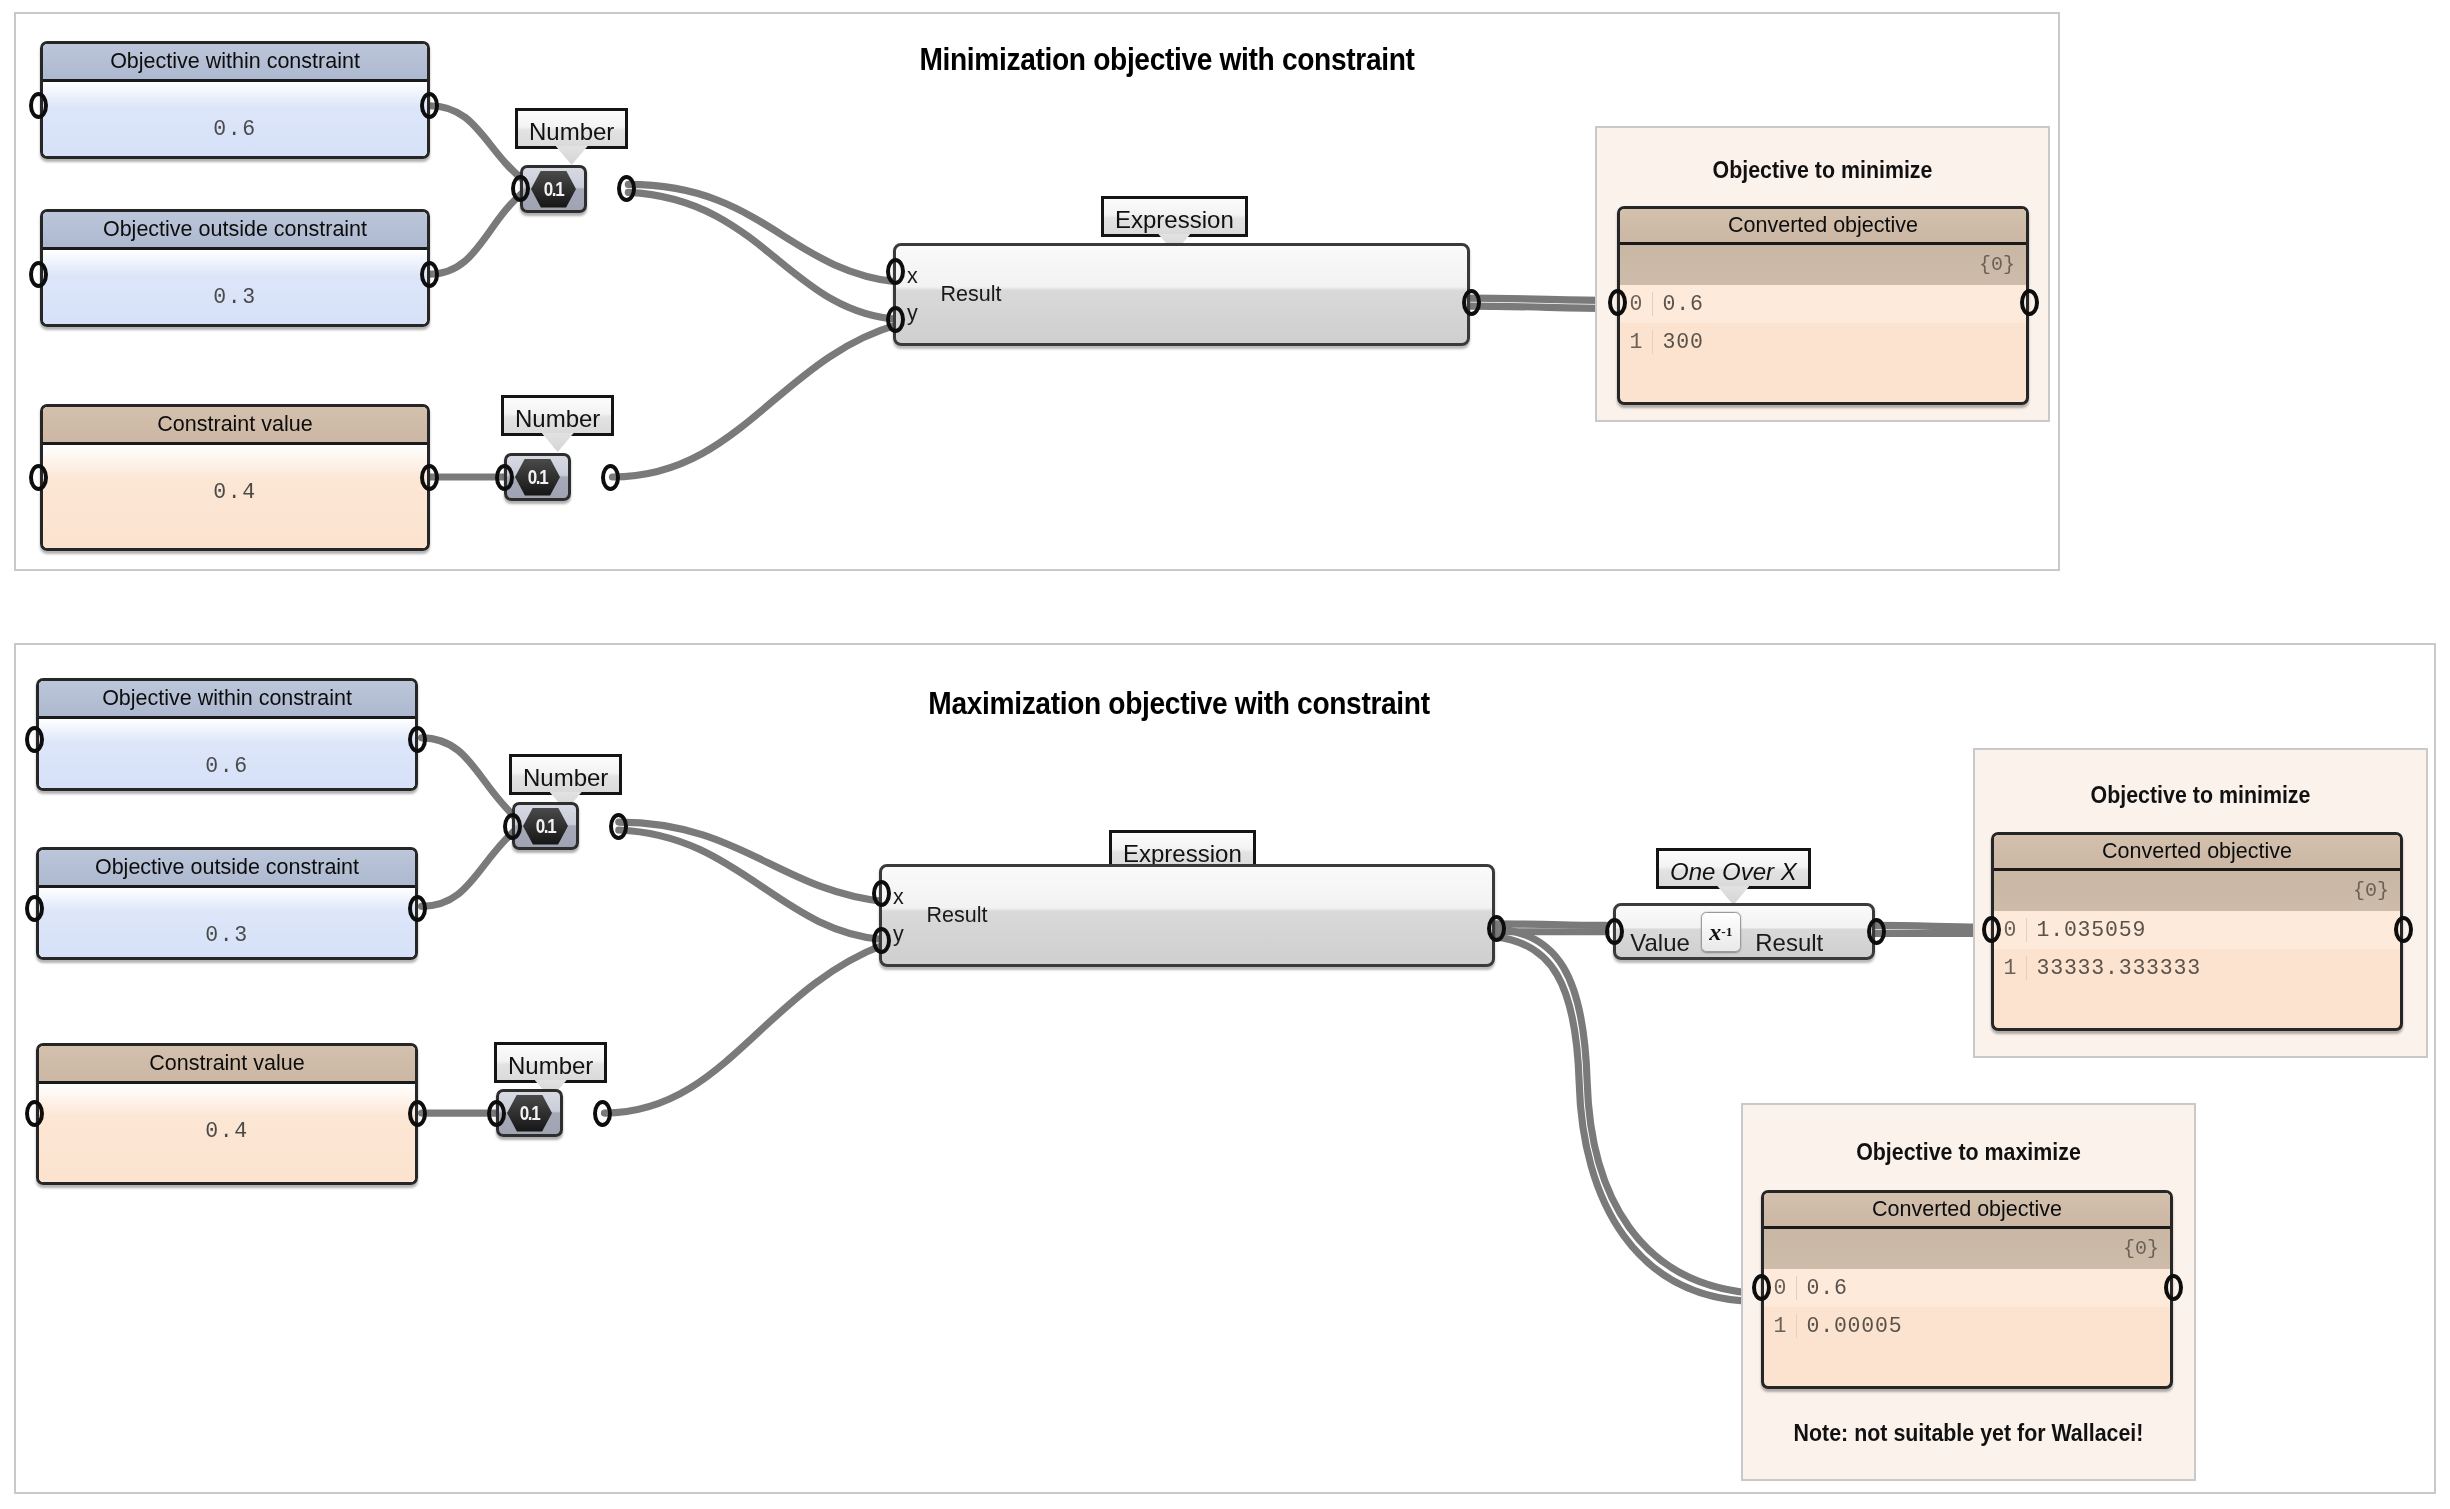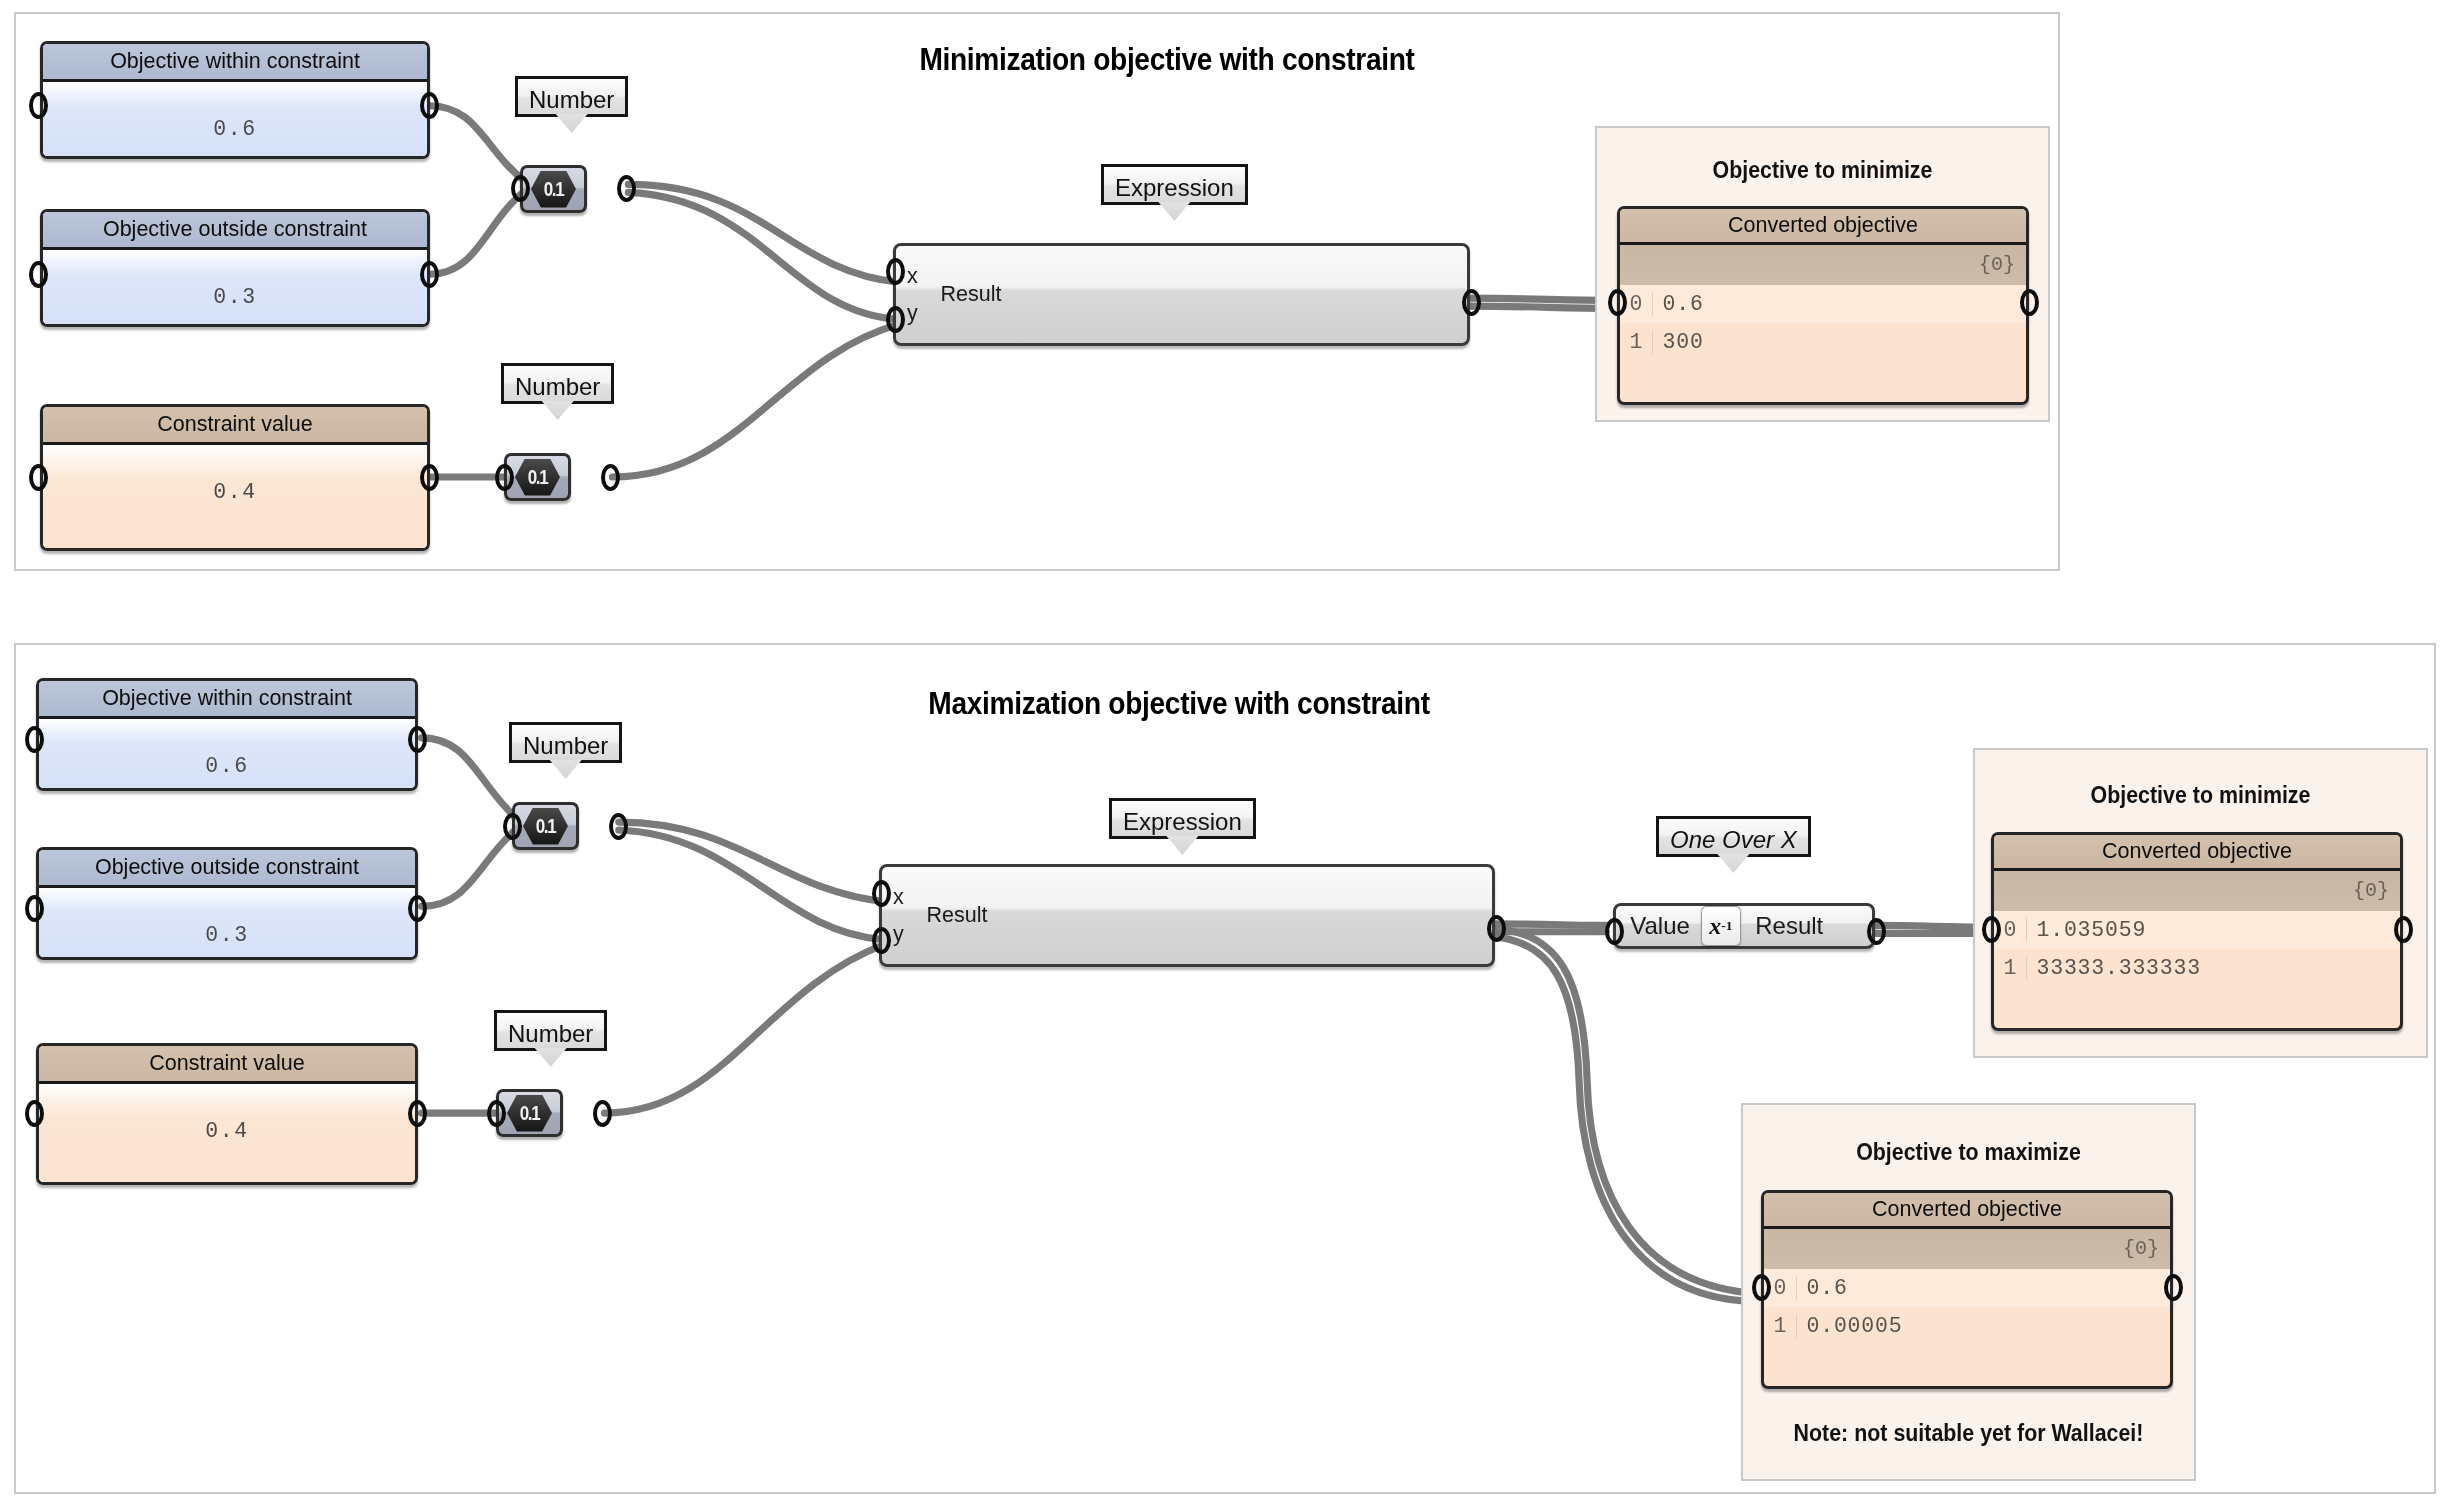--- a/index.html
+++ b/index.html
@@ -158,20 +158,21 @@
   }
 
   
   .callout{
     position:absolute;box-sizing:border-box;
     border:3.2px solid #141414;
     background:linear-gradient(#fcfcfc 0%,#f3f3f3 45%,#e3e3e3 55%,#dadada 100%);
     padding:3.2px 11px;height:41px;line-height:35px;
     font-family:"Liberation Sans", sans-serif;font-size:24px;color:#111;
     white-space:nowrap;
+    margin-top:32px;
   }
   .callout .tail{
     position:absolute;left:50%;transform:translateX(-50%);
     bottom:-19px;width:32px;height:19px;
     background:linear-gradient(#e2e2e2,#d4d4d4);
     clip-path:polygon(0 0,100% 0,50% 100%);
   }
   .callout .tail::before{
     content:"";position:absolute;left:-4px;top:0;width:40px;height:22px;
     background:#141414;
@@ -393,21 +394,21 @@
     <div class="outlab">Result</div>
   </div>
   <div class="port" style="left:872px;top:880px;"></div>
   <div class="port" style="left:872px;top:927px;"></div>
   <div class="port" style="left:1487px;top:915px;"></div>
 
   <div class="callout" style="left:1656px;top:816px;font-style:italic;">
     <span>One Over X</span>
     <span class="tail"></span>
   </div>
-  <div class="gh-comp" style="left:1613px;top:903px;width:262px;height:46px;">
+  <div class="gh-comp" style="left:1613px;top:903px;width:262px;height:57px;align-items:flex-end;">
     <div class="inlab">Value</div>
     <div class="oox-icon">
       <span>x</span>
         <sup>-1</sup>
     </div>
     <div class="inlab">Result</div>
   </div>
   <div class="port" style="left:1605px;top:918px;"></div>
   <div class="port" style="left:1867px;top:918px;"></div>
 

